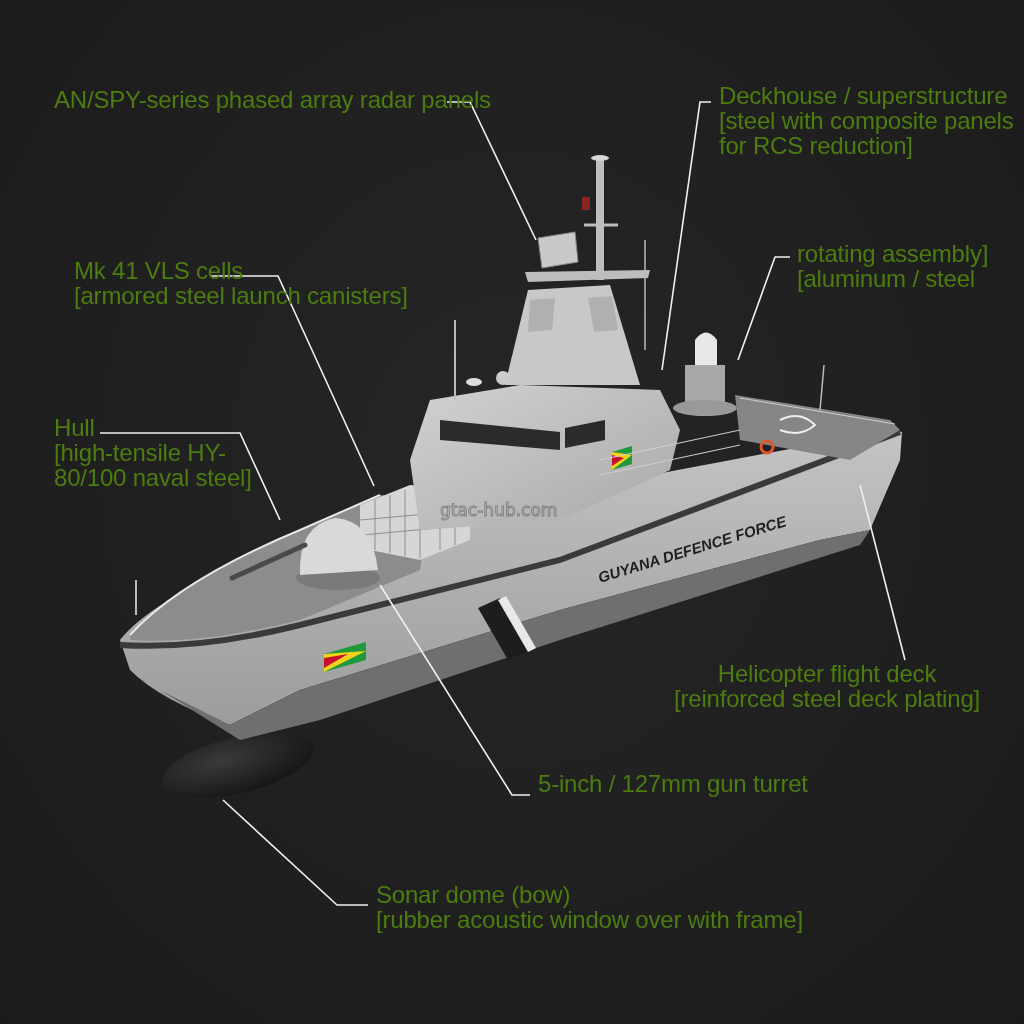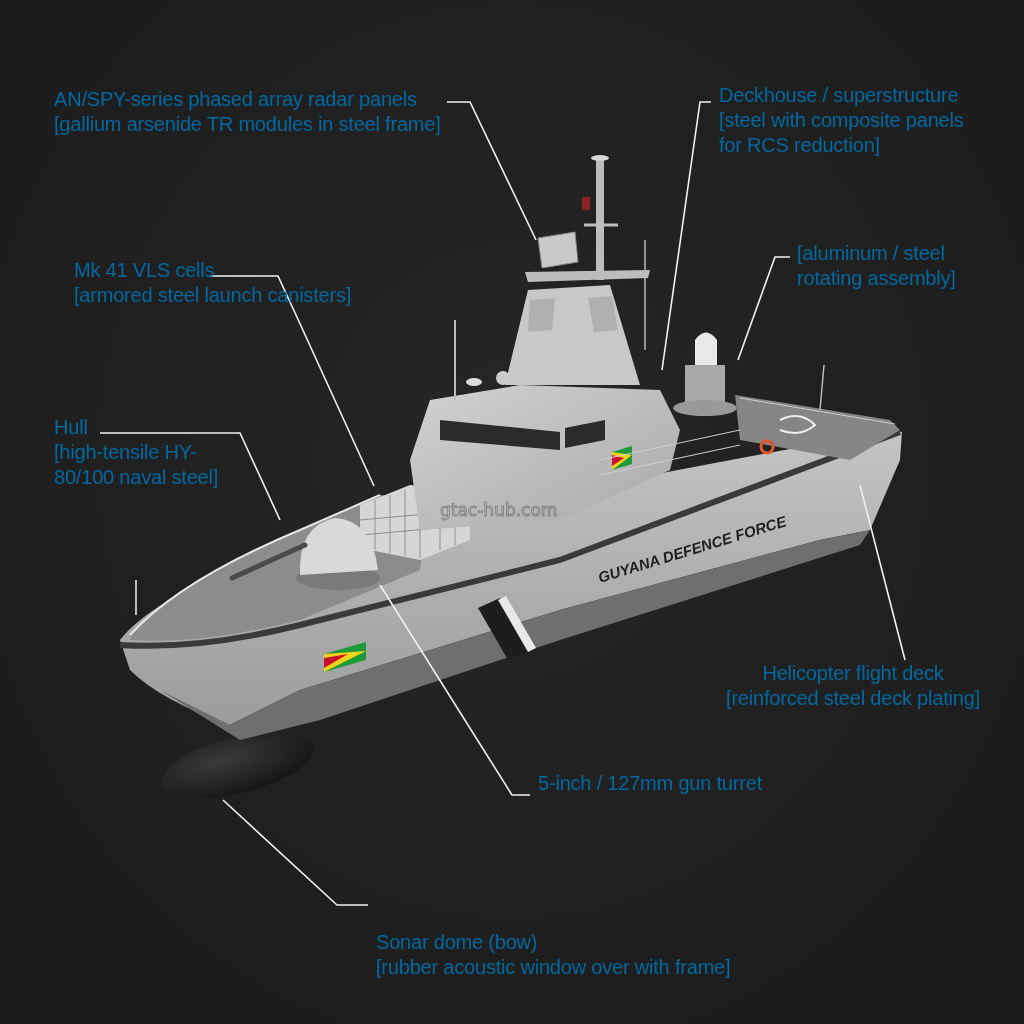--- a/index.html
+++ b/index.html
@@ -6,22 +6,22 @@
     body {
       width: 1024px; height: 1024px; overflow: hidden;
       background: radial-gradient(ellipse at 50% 45%, #262626 0%, #1f1f1f 60%, #1b1b1b 100%);
       font-family: "Liberation Sans", "DejaVu Sans", sans-serif;
       position: relative;
     }
     .stage { position: absolute; inset: 0; }
     svg.ship { position: absolute; left: 0; top: 0; }
     .label {
       position: absolute;
-      color: #0369a1;
-      font-size: 20px;
+      color: #4d7c0f;
+      font-size: 24px;
       line-height: 25px;
       letter-spacing: -0.2px;
       white-space: nowrap;
     }
     .label .t, .label .m { display: block; }
     .label.right { text-align: center; }
     .watermark {
       position: absolute; left: 440px; top: 500px;
       font-size: 17px; color: rgba(255,255,255,0.18);
       -webkit-text-stroke: 1px rgba(90,90,90,0.6);
@@ -160,52 +160,51 @@
       <polyline points="380,585 512,795 530,795"></polyline>
 
       <polyline points="223,800 337,905 368,905"></polyline>
     </g>
   </svg>
 
   <div class="watermark">gtac-hub.com</div>
 
   <div class="label" style="left:54px; top:87px;">
     <span class="t">AN/SPY-series phased array radar panels</span>
-    <span class="m">[gallium arsenide TR modules in steel frame]</span>
   </div>
 
   <div class="label" style="left:719px; top:83px;">
     <span class="t">Deckhouse / superstructure</span>
     <span class="m">[steel with composite panels</span>
     <span class="m">for RCS reduction]</span>
   </div>
 
   <div class="label" style="left:54px; top:258px;margin-left:20px;">
     <span class="t">Mk 41 VLS cells</span>
     <span class="m">[armored steel launch canisters]</span>
   </div>
 
   <div class="label" style="left:797px; top:241px;">
+    <span class="m">rotating assembly]</span>
     <span class="m">[aluminum / steel</span>
-    <span class="m">rotating assembly]</span>
   </div>
 
   <div class="label" style="left:54px; top:415px;">
     <span class="t">Hull</span>
     <span class="m">[high-tensile HY-</span>
     <span class="m">80/100 naval steel]</span>
   </div>
 
   <div class="label right" style="right:44px; top:661px;">
     <span class="t">Helicopter flight deck</span>
     <span class="m">[reinforced steel deck plating]</span>
   </div>
 
   <div class="label" style="left:538px; top:771px;text-align:center;">
     <span class="t">5-inch / 127mm gun turret</span>
   </div>
 
-  <div class="label" style="left:376px; top:882px;margin-top:48px;">
+  <div class="label" style="left:376px; top:882px;">
     <span class="t">Sonar dome (bow)</span>
     <span class="m">[rubber acoustic window over with frame]</span>
   </div>
 
 </div>
 
 </body></html>

